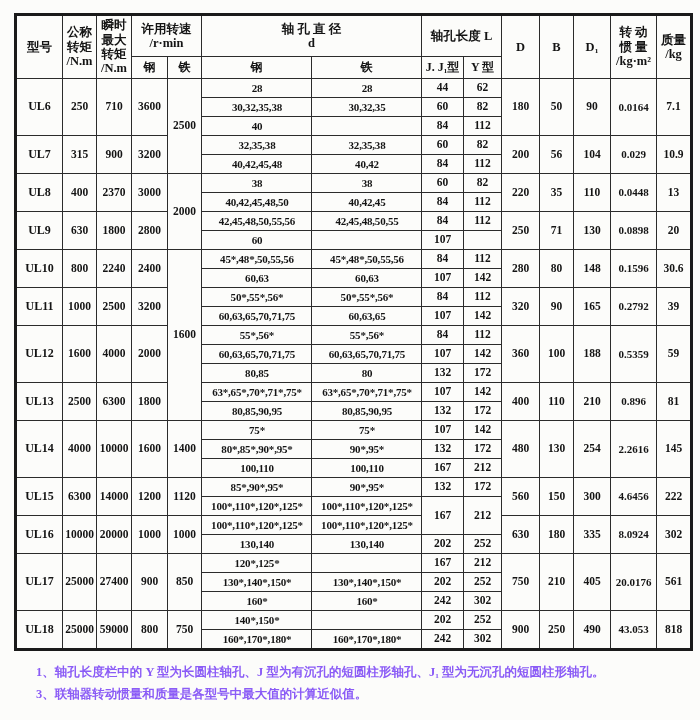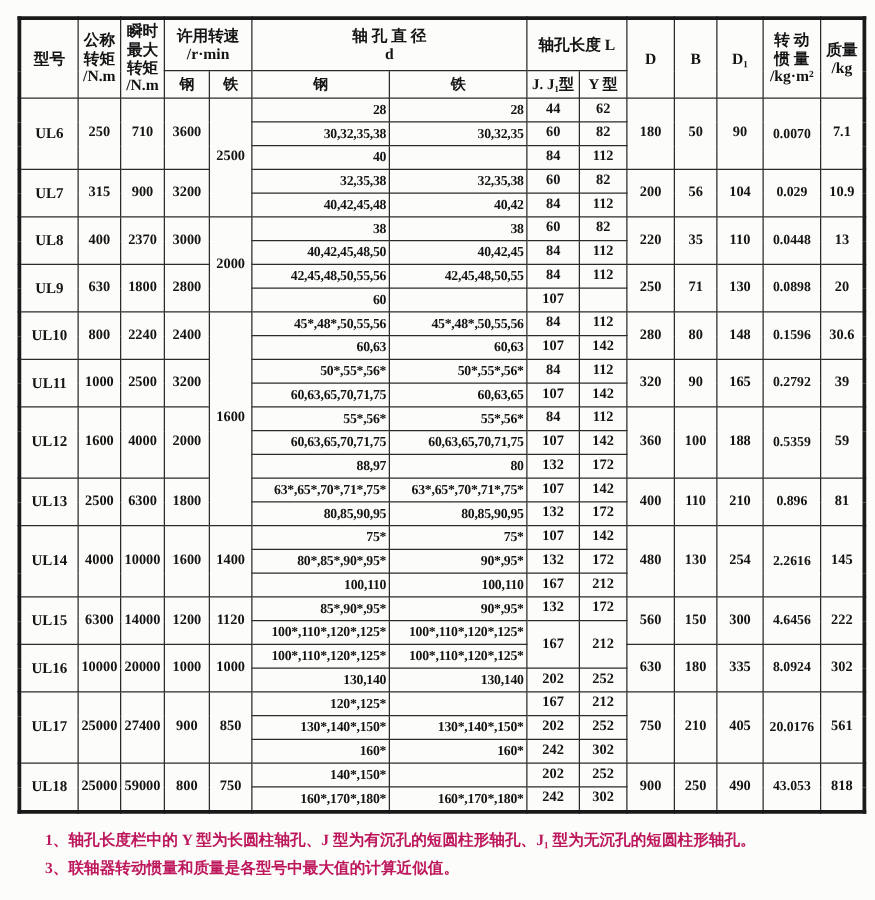--- a/index.html
+++ b/index.html
@@ -17,25 +17,25 @@
     border:1px solid #2b2b2b;
     padding:0 2px;
     text-align:center;vertical-align:middle;
     font-size:11.5px;font-weight:bold;line-height:1.15;
     height:18px;overflow:hidden;
   }
   thead td{white-space:pre-line;font-size:12.5px;}
   tr.h1 td{height:40px;}
   tr.h2 td{height:21px;font-size:12px;}
   td.model{font-size:12px;}
-  td.bore{text-align:right;padding-left:3px;font-size:11px;letter-spacing:-0.2px;}
+  td.bore{text-align:center;padding-left:3px;font-size:11px;letter-spacing:-0.2px;}
   td.inertia{font-size:11px;padding:0 1px;}
   .footnotes{margin:11px 0 0 36px;}
   .footnote{
-    font-size:12.5px;font-weight:bold;line-height:1.72;color:#be185d;
+    font-size:12.5px;font-weight:bold;line-height:1.72;color:#8b5cf6;
   }
 </style>
 </head>
 <body>
 
 <table>
   <colgroup>
     <col style="width:47px">
       <col style="width:34px">
       <col style="width:35px">
@@ -92,21 +92,21 @@
       <td rowspan="3">710</td>
       <td rowspan="3">3600</td>
       <td rowspan="5">2500</td>
       <td class="bore">28</td>
       <td class="bore">28</td>
       <td>44</td>
       <td>62</td>
       <td rowspan="3">180</td>
       <td rowspan="3">50</td>
       <td rowspan="3">90</td>
-      <td rowspan="3" class="inertia">0.0070</td>
+      <td rowspan="3" class="inertia">0.0164</td>
       <td rowspan="3">7.1</td>
     </tr>
     <tr>
       <td class="bore">30,32,35,38</td>
       <td class="bore">30,32,35</td>
       <td>60</td>
       <td>82</td>
     </tr>
     <tr>
       <td class="bore">40</td>
@@ -242,21 +242,21 @@
       <td rowspan="3" class="inertia">0.5359</td>
       <td rowspan="3">59</td>
     </tr>
     <tr>
       <td class="bore">60,63,65,70,71,75</td>
       <td class="bore">60,63,65,70,71,75</td>
       <td>107</td>
       <td>142</td>
     </tr>
     <tr>
-      <td class="bore">88,97</td>
+      <td class="bore">80,85</td>
       <td class="bore">80</td>
       <td>132</td>
       <td>172</td>
     </tr>
 
     <tr>
       <td rowspan="2" class="model">UL13</td>
       <td rowspan="2">2500</td>
       <td rowspan="2">6300</td>
       <td rowspan="2">1800</td>

